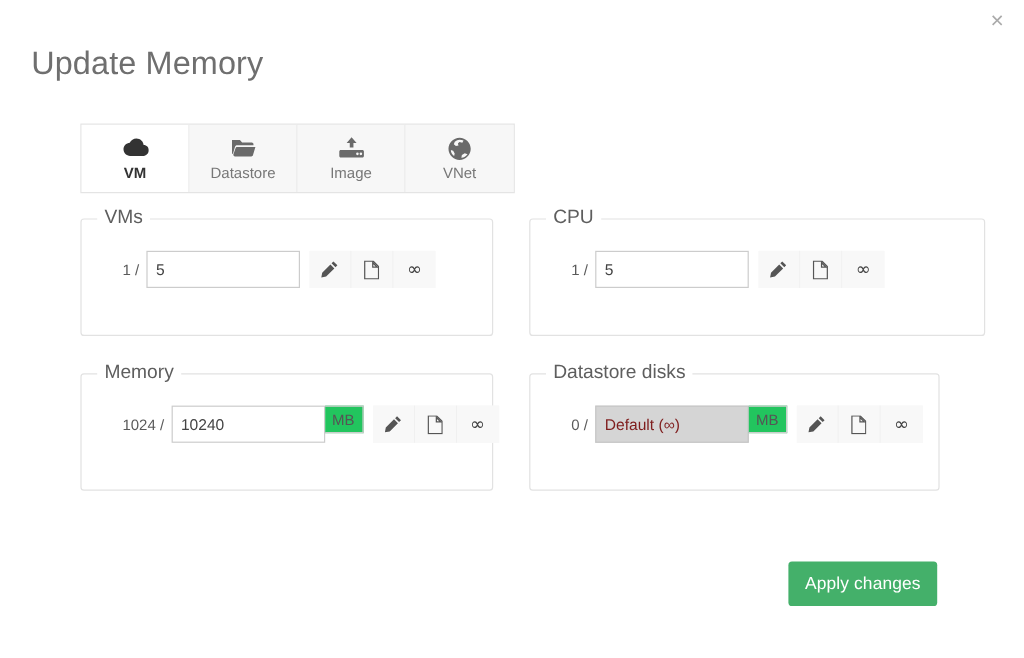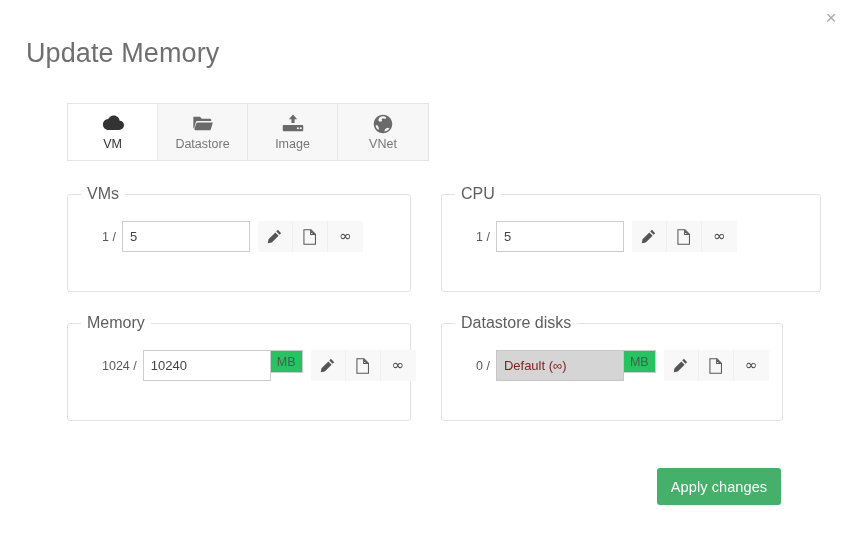--- a/index.html
+++ b/index.html
@@ -59,39 +59,38 @@
     border-right: 1px solid #e8e8e8;
     cursor: pointer;
     background: #f7f7f7;
     color: #777777;
     font-size: 12.5px;
   }
   .tab:last-child { border-right: none; }
   .tab.active {
     background: #ffffff;
     color: #333333;
-    font-weight: normal;
+    font-weight: bold;
   }
   .tab .tab-icon {
     display: block;
     height: 19px;
     line-height: 19px;
   }
   .tab .tab-icon svg { display: block; }
   .tab.active .tab-icon svg { fill: #333333; }
   .tab .tab-icon svg { fill: #6a6a6a; }
   .tab .tab-label { display: block; line-height: 14px; }
 
   
   .panel {
     position: absolute;
     border: 1px solid #e2e2e2;
     border-radius: 3px;
     background: #fff;
-    margin-top: 12px;
   }
   .panel-legend {
     position: absolute;
     top: -11px; left: 13px;
     background: #fff;
     padding: 0 6px;
     font-size: 16px;
     color: #5e5e5e;
     line-height: 20px;
   }

